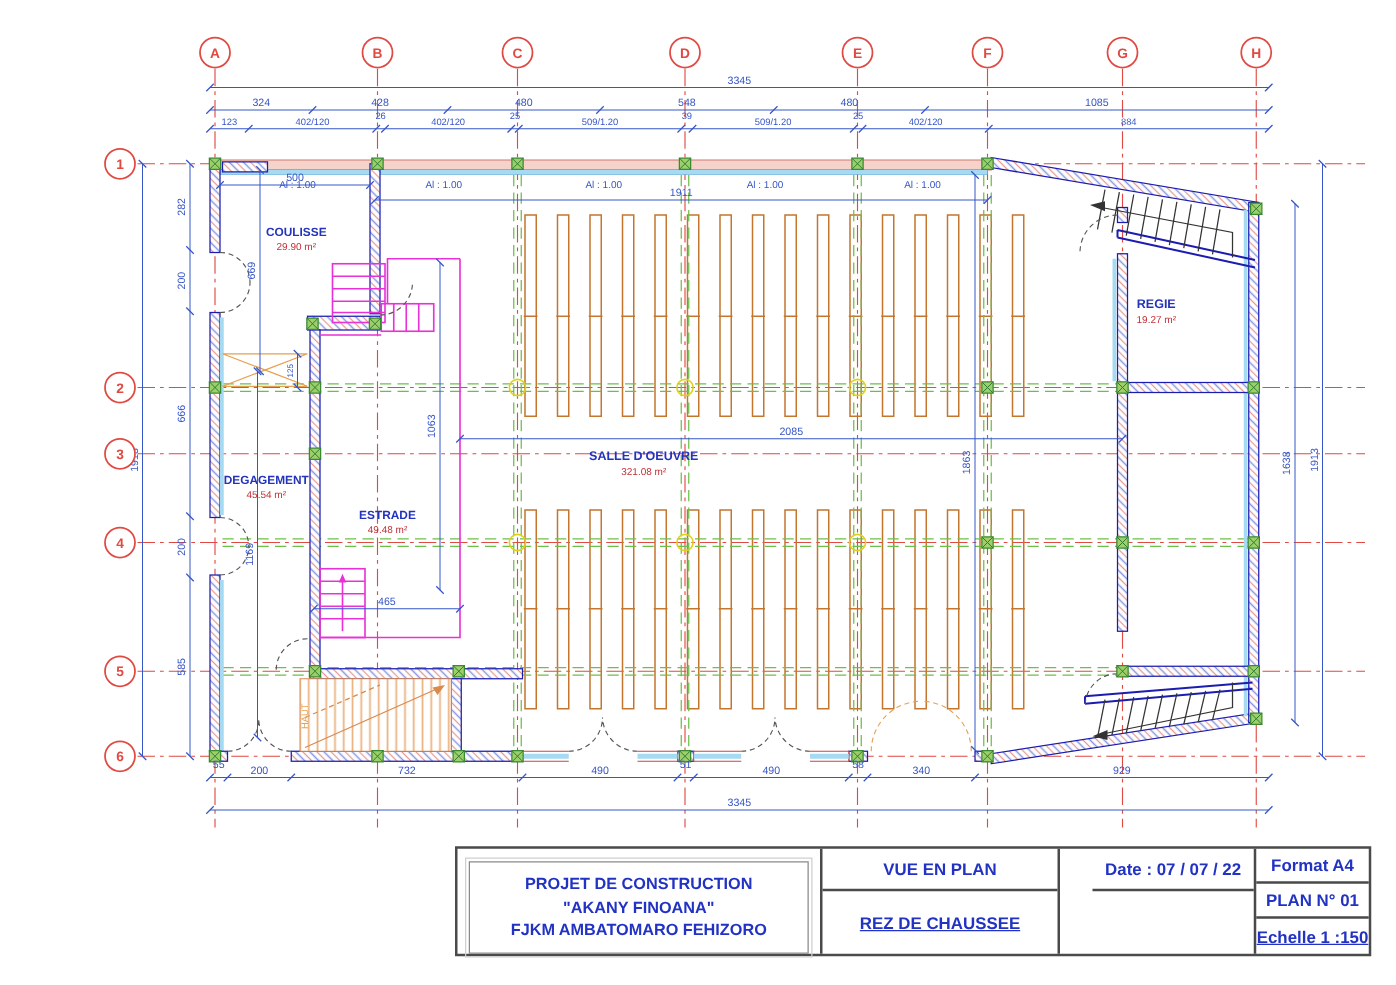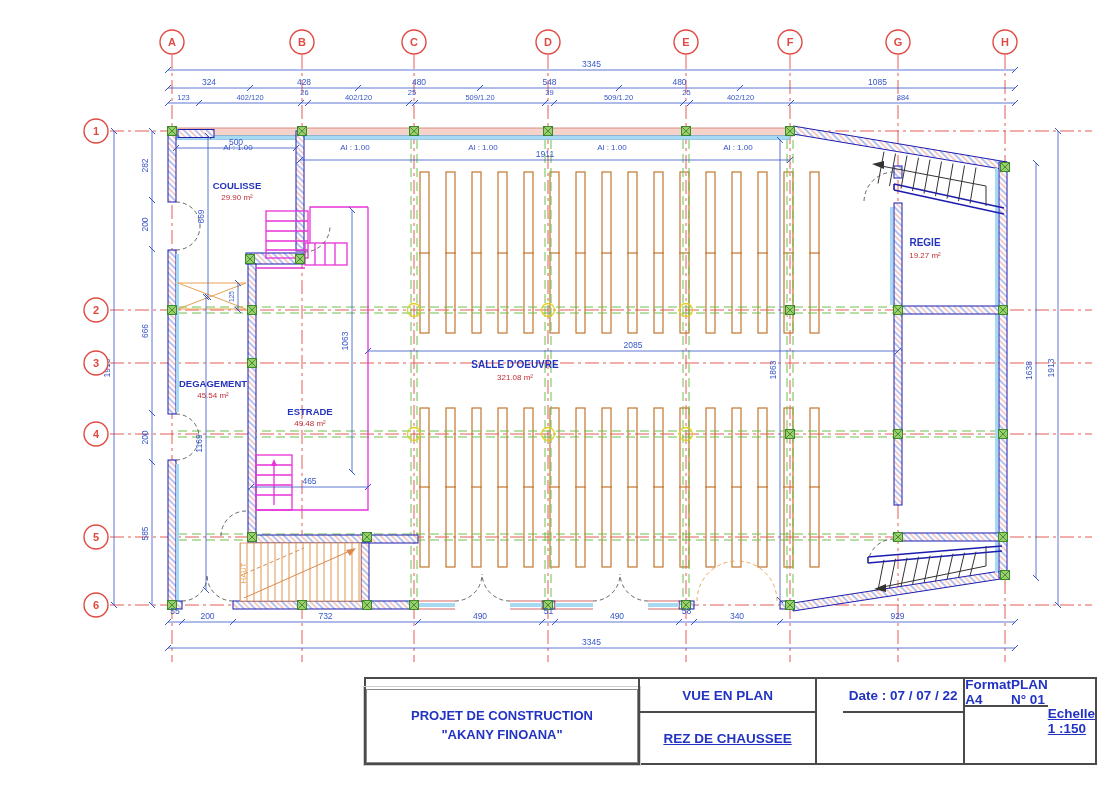--- a/index.html
+++ b/index.html
@@ -11,21 +11,21 @@
   .roomarea{fill:#c03038;}
   
   .tb{position:absolute;left:364px;top:677px;width:733px;height:88px;border:2px solid #4a4a4a;
       display:flex;background:#fff;color:#2233c4;font-weight:bold;box-sizing:border-box;}
   .tb-c1{width:290px;display:flex;align-items:flex-end;justify-content:center;box-sizing:border-box;}
   .tb-inner{width:270px;height:72px;border:1px solid #8a8a8a;outline:1px solid #cfcfcf;outline-offset:2px;
       display:flex;flex-direction:column;align-items:center;justify-content:center;text-align:center;
       font-size:13px;line-height:1.45;}
   .tb-c2{width:190px;border-left:2px solid #4a4a4a;display:flex;flex-direction:column;box-sizing:border-box;}
   .tb-c3{width:157px;border-left:2px solid #4a4a4a;display:flex;flex-direction:column;box-sizing:border-box;padding-left:26px;}
-  .tb-c4{flex:1;border-left:2px solid #4a4a4a;display:flex;flex-direction:row;box-sizing:border-box;}
+  .tb-c4{flex:1;border-left:2px solid #4a4a4a;display:flex;flex-direction:column;box-sizing:border-box;}
   .tb-cell{display:flex;align-items:center;justify-content:center;font-size:13.5px;box-sizing:border-box;}
   .tb-r1{height:34px;border-bottom:2px solid #4a4a4a;}
   .tb-r2{flex:1;text-decoration:underline;}
   .tb4-r{height:28px;border-bottom:2px solid #4a4a4a;}
   .tb4-last{flex:1;border-bottom:none;text-decoration:underline;}
 </style>
 </head>
 <body>
 
 <div id="page">
@@ -493,20 +493,21 @@
     <text class="roomarea" x="925" y="258" font-size="8">19.27 m²</text>
     <text x="246" y="573" font-size="7.5" fill="#e8a050" transform="rotate(-90 246 573)">HAUT</text>
   </g>
 </svg>
 
 <div class="tb">
   <div class="tb-c1">
     <div class="tb-inner">
       <div>PROJET DE CONSTRUCTION</div>
       <div>"AKANY FINOANA"</div>
+      <div>FJKM AMBATOMARO FEHIZORO</div>
     </div>
   </div>
   <div class="tb-c2">
     <div class="tb-cell tb-r1">VUE EN PLAN</div>
     <div class="tb-cell tb-r2">REZ DE CHAUSSEE</div>
   </div>
   <div class="tb-c3">
     <div class="tb-cell tb-r1">Date : 07 / 07 / 22</div>
   </div>
   <div class="tb-c4">

